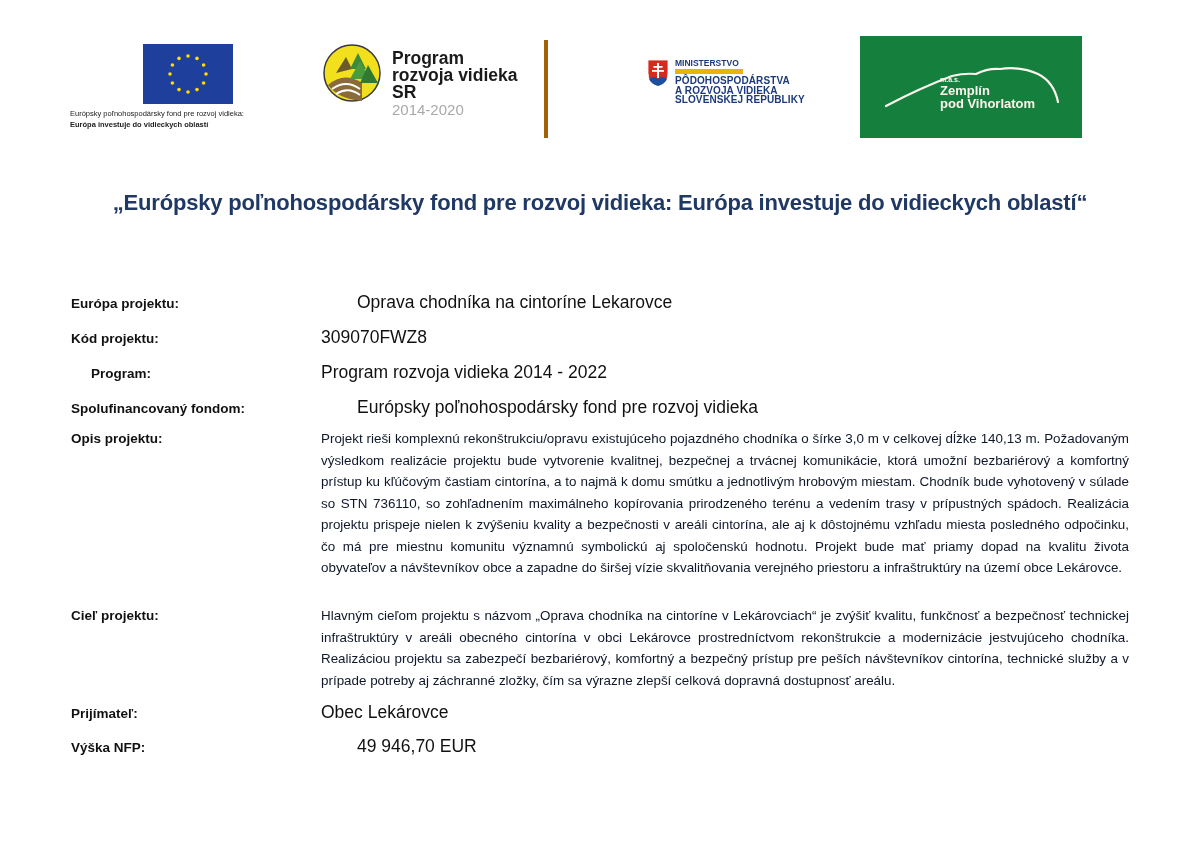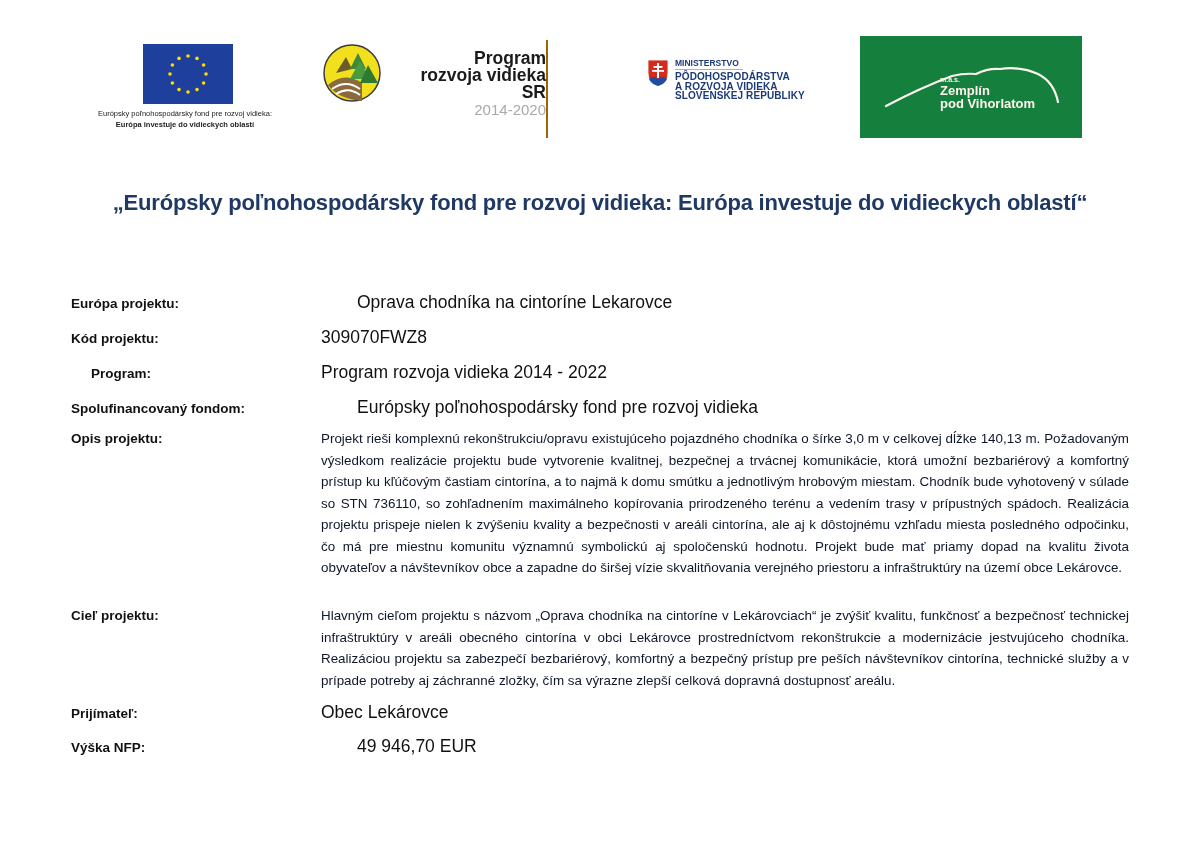--- a/index.html
+++ b/index.html
@@ -4,33 +4,33 @@
   <style>
     * { box-sizing: border-box; margin: 0; padding: 0; }
     html, body { width: 1200px; height: 848px; background: #ffffff; overflow: hidden; }
     body { position: relative; font-family: "Liberation Sans", sans-serif; color: #111; }
 
     
     .logo { position: absolute; }
     .eu-logo { left: 70px; top: 40px; width: 230px; height: 95px; }
     .eu-flag { position: absolute; left: 73px; top: 4px; width: 90px; height: 60px; background: #1f3f9c; }
     .eu-flag svg { width: 100%; height: 100%; display: block; }
-    .eu-caption { position: absolute; left: 0; top: 68px; width: 230px; text-align: center; font-size: 7.5px; line-height: 11px; color: #222; }
+    .eu-caption { position: absolute; left: 0; top: 68px; width: 230px; font-size: 7.5px; line-height: 11px; color: #222; }
     .eu-caption .l2 { font-weight: bold; display: block; }
 
-    .prv-logo { left: 320px; top: 40px; width: 228px; height: 98px; border-right: 2px solid #a16207; text-align: right; }
+    .prv-logo { left: 320px; top: 40px; width: 228px; height: 98px; border-right: 4px solid #a16207; }
     .prv-emblem { position: absolute; left: 2px; top: 3px; width: 60px; height: 60px; }
     .prv-text { position: absolute; left: 72px; top: 10px; }
     .prv-t1, .prv-t2 { display: block; font-weight: bold; font-size: 17.5px; line-height: 17px; color: #1a1a1a; }
     .prv-t3 { display: block; font-size: 15px; line-height: 17px; color: #a9a9a9; }
 
     .min-logo { left: 645px; top: 56px; width: 160px; height: 50px; }
     .min-shield { position: absolute; left: 2px; top: 3px; width: 22px; height: 28px; }
     .min-text { position: absolute; left: 30px; top: 2px; }
-    .min-t1 { display: block; font-size: 8.5px; line-height: 10px; color: #1d3a78; font-weight: bold; border-bottom: 1px solid #eab308; padding-bottom: 1px; margin-bottom: 2px; width: 68px; }
+    .min-t1 { display: block; font-size: 8.5px; line-height: 10px; color: #1d3a78; font-weight: bold; border-bottom: 5px solid #eab308; padding-bottom: 1px; margin-bottom: 2px; width: 68px; }
     .min-t2 { display: block; font-size: 10px; line-height: 9.5px; color: #1d3a78; font-weight: bold; letter-spacing: 0.1px; }
 
     .mas-logo { left: 860px; top: 36px; width: 222px; height: 102px; background: #15803d; }
     .mas-logo svg.arc { position: absolute; left: 0; top: 0; width: 222px; height: 102px; }
     .mas-text { position: absolute; left: 80px; top: 40px; color: #fdf4ee; font-weight: bold; }
     .mas-t1 { display: block; font-size: 7px; line-height: 8px; }
     .mas-t2, .mas-t3 { display: block; font-size: 13px; line-height: 13px; }
 
     
     .headline { position: absolute; left: 0; top: 190px; width: 1200px; text-align: center; font-size: 22px; font-weight: bold; color: #1f3864; letter-spacing: -0.2px; }

